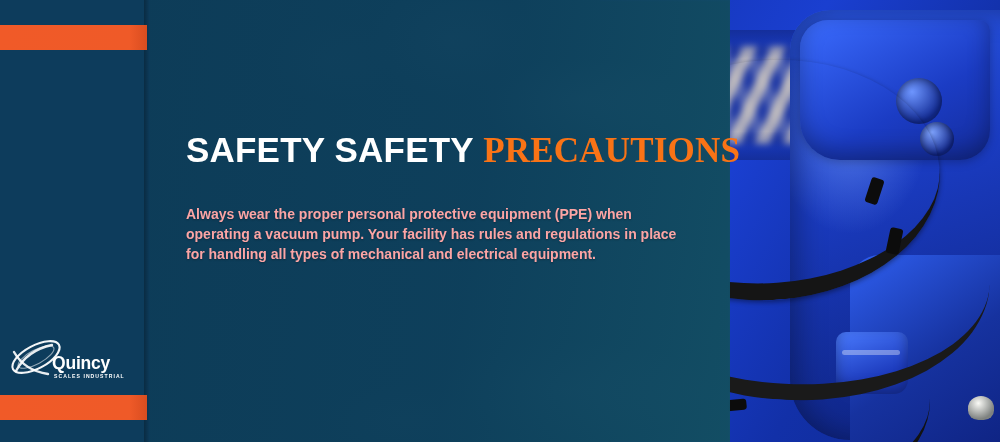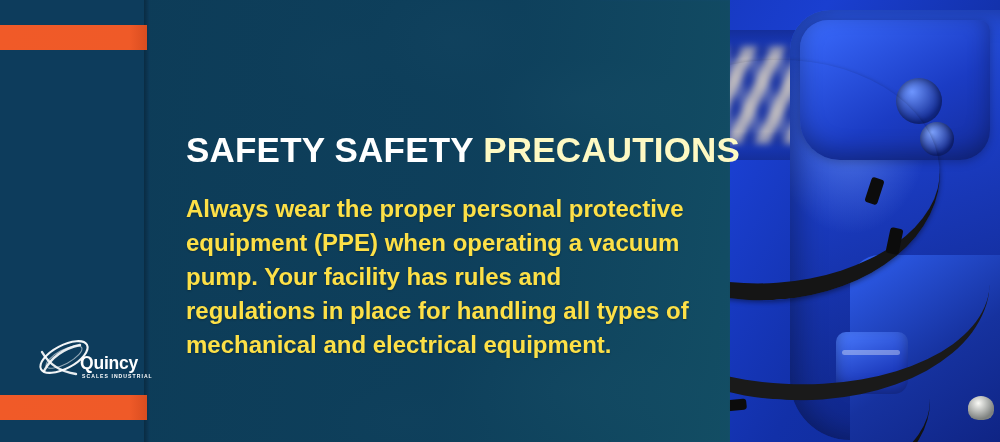--- a/index.html
+++ b/index.html
@@ -169,37 +169,37 @@
   .bar-orange {
     position:absolute; left:0; width:147px; height:25px;
     background:linear-gradient(to right,#f05a28 0%, #ef5a28 88%, #d94d20 100%);
     z-index:6;
   }
   .bar-top { top:25px; }
   .bar-bottom { top:395px; }
 
   
   .logo {
-    position:absolute; left:32px; top:338px; width:122px; height:48px; z-index:7;
+    position:absolute; left:4px; top:338px; width:122px; height:48px; z-index:7;
   }
   .logo svg { display:block; }
 
   
   .content {
     position:absolute; left:186px; top:132px; width:540px; z-index:8;
   }
   .headline {
     font-size:35px; font-weight:700; letter-spacing:.2px;
     line-height:1.05; color:#ffffff; white-space:nowrap;
   }
-  .headline .accent { color:#fef9c3; }
+  .headline .accent { color:#f97316;font-family:Liberation Serif, serif; }
   .body-copy {
-    margin-top:23px;
-    font-size:24px; font-weight:700; line-height:1.42;
-    color:#fde047; width:510px;
+    margin-top:35px;
+    font-size:14px; font-weight:700; line-height:1.42;
+    color:#fca5a5; width:510px;
     text-shadow:0 1px 2px rgba(0,0,0,.28);
   }
 </style>
 </head>
 <body>
 
 <div id="stage">
 
   <div class="photo">
     <div class="mesh"></div>

